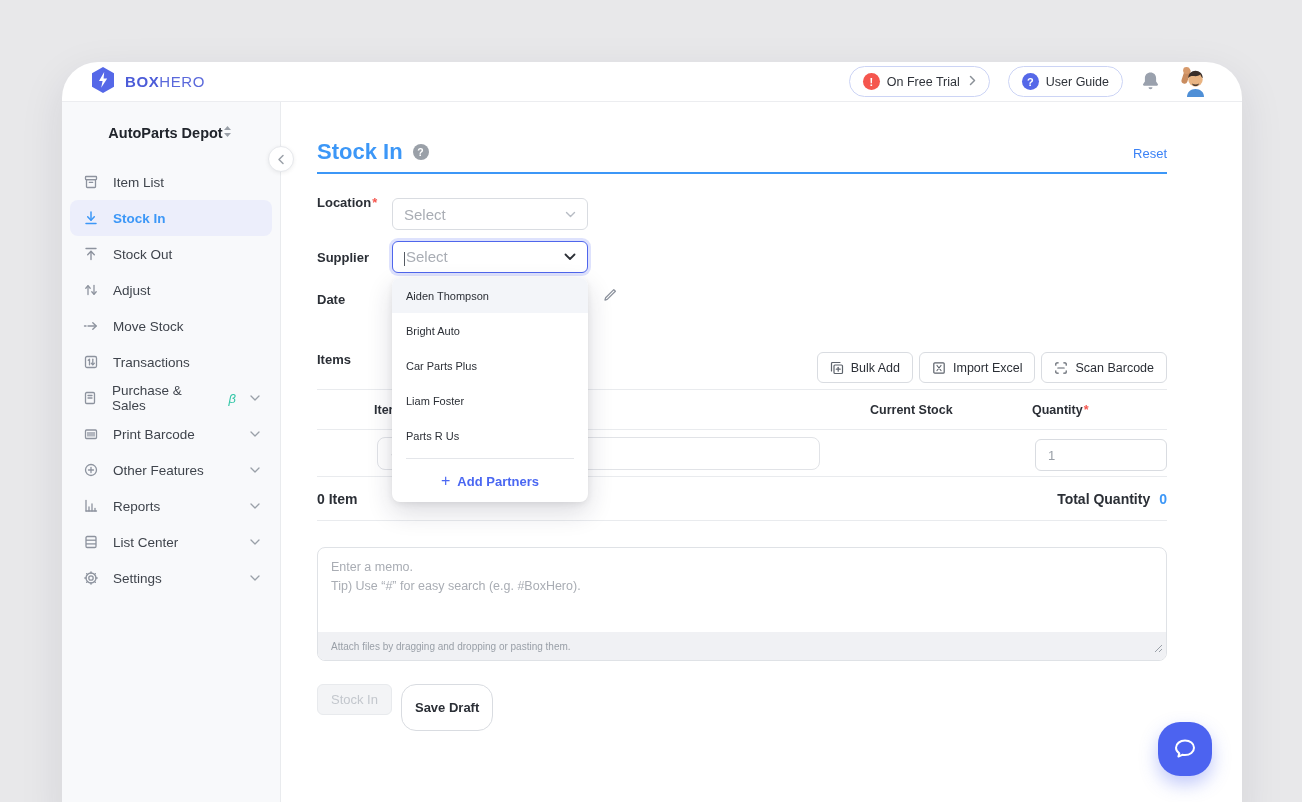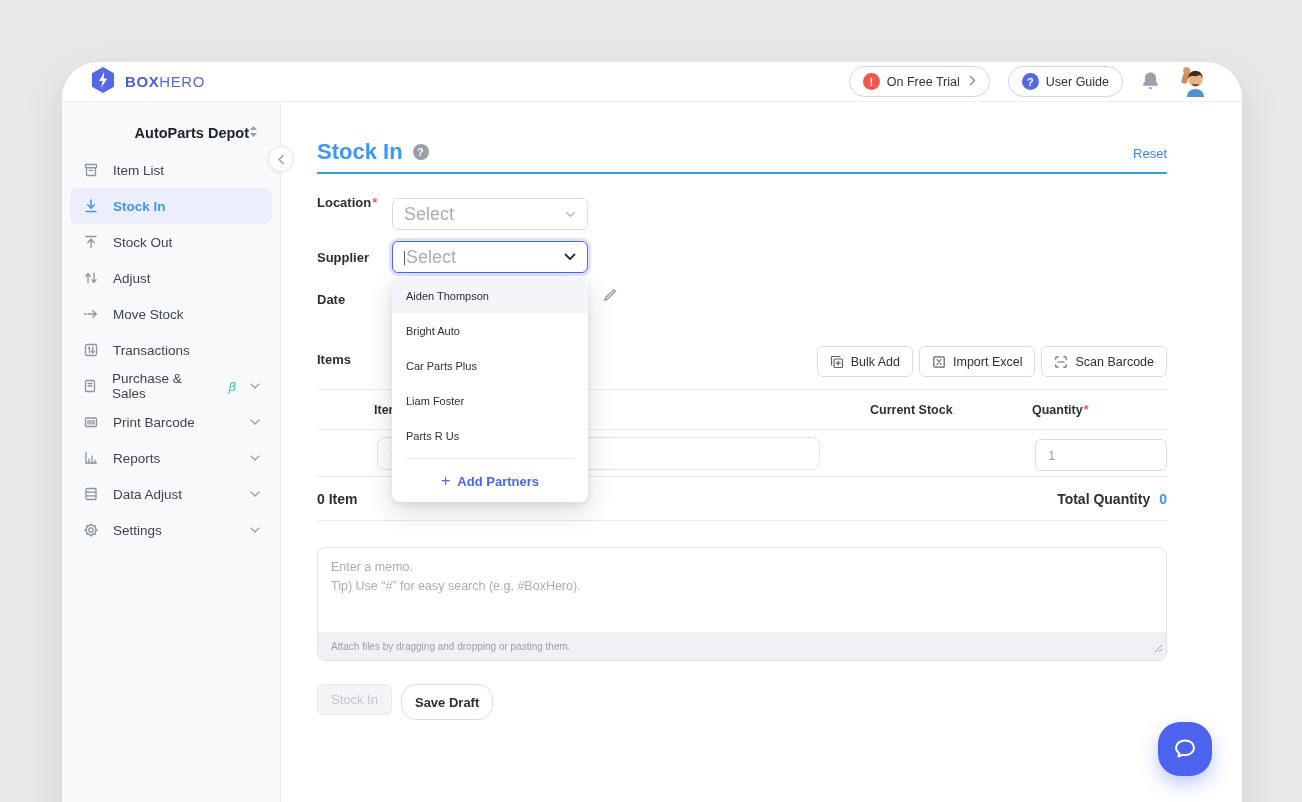--- a/index.html
+++ b/index.html
@@ -27,22 +27,22 @@
   .pill { display:flex; align-items:center; gap:7px; height:31px; padding:0 13px;
     border:1px solid #ccd4f5; border-radius:16px; background:#fff; font-size:12.5px; color:#2f333a; cursor:pointer; }
   .badge-circle { width:17px; height:17px; border-radius:50%; color:#fff; font-size:11px;
     font-weight:bold; display:flex; align-items:center; justify-content:center; flex-shrink:0; }
   .badge-red { background:#f5564e; }
   .badge-indigo { background:#5568e8; }
   .pill .chev-r { color:#8a9097; font-size:12px; margin-left:2px; }
   
   .layout { display:flex; height:704px; position:relative; }
   .sidebar { width:219px; flex-shrink:0; background:#f8f9fb; border-right:1px solid #e9ebee; padding-top:20px; }
-  .company { display:flex; align-items:center; justify-content:flex-end;
-    padding:0 22px 0 20px; height:22px; margin-bottom:8px;
+  .company { display:flex; align-items:center; justify-content:center;
+    padding:0 22px 0 20px; height:22px; margin-bottom:20px;
     font-weight:bold; font-size:14.5px; color:#21252c; }
   .nav { padding:0 8px; }
   .nav-item { display:flex; align-items:center; height:36px; padding:0 12px; border-radius:8px;
     color:#3f444c; font-size:13.5px; gap:14px; cursor:pointer; }
   .nav-item .nicon { width:17px; display:flex; justify-content:center; align-items:center; }
   .nav-item.active { background:#eceefb; color:#3c97f7; font-weight:bold; }
   .nav-item .chev { margin-left:auto; display:flex; }
   .beta { color:#2ec5a5; font-style:italic; margin-left:7px; font-size:13px; }
   .collapse-btn { position:absolute; left:206px; top:44px; width:26px; height:26px; border-radius:50%;
     background:#fff; border:1px solid #e6e8ec; box-shadow:0 1px 4px rgba(0,0,0,.07);
@@ -52,27 +52,27 @@
   .page-title { position:absolute; left:36px; top:37px; font-size:22px; font-weight:bold;
     color:#3c97f7; display:flex; align-items:center; gap:10px; }
   .help-badge { width:16px; height:16px; border-radius:50%; background:#9aa0a8; color:#fff;
     font-size:10.5px; font-weight:bold; display:flex; align-items:center; justify-content:center; }
   .reset { position:absolute; right:75px; top:44px; font-size:13px; color:#3b82f6; cursor:pointer; }
   .title-rule { position:absolute; left:36px; top:70px; width:850px; height:2px; background:#3c97f7; }
   .field-label { position:absolute; left:36px; font-size:13px; font-weight:bold; color:#2b2f36; }
   .req { color:#f5564e; margin-left:1px; }
   .select { position:absolute; left:111px; width:196px; height:32px; border:1px solid #d9dce1;
     border-radius:6px; background:#fff; display:flex; align-items:center; justify-content:space-between;
-    padding:0 11px; font-size:18px; color:#a9adb4; cursor:pointer; }
+    padding:0 11px; font-size:15px; color:#a9adb4; cursor:pointer; }
   .select.focused { border:1.5px solid #4f66ec; box-shadow:0 0 0 3px rgba(104,122,244,.22); }
   .caret { display:inline-block; width:1px; height:14px; background:#555a62; margin-right:1px; vertical-align:middle; }
   .items-label { position:absolute; left:36px; top:250px; font-size:13px; font-weight:bold; }
   .items-buttons { position:absolute; right:75px; top:244px; display:flex; gap:6px; }
   .btn-sm { height:31px; display:flex; align-items:center; gap:7px; padding:0 12px;
-    border:1px solid #d9dce1; border-radius:6px; background:#fff; font-size:12.5px; color:#2b2f36; cursor:pointer; }
+    border:1px solid #d9dce1; border-radius:6px; background:#fff; font-size:12.5px; color:#2b2f36; cursor:pointer;margin-top:6px; }
   .hrule { position:absolute; left:36px; width:850px; height:1px; background:#e9ebee; }
   .th { position:absolute; top:301px; font-size:12.5px; font-weight:bold; color:#2b2f36; }
   .item-input { position:absolute; left:96px; top:335px; width:443px; height:33px;
     border:1px solid #e1e3e7; border-radius:8px; display:flex; align-items:center; gap:8px;
     padding:0 13px; color:#aab0b7; font-size:13px; background:#fff; cursor:pointer; }
   .item-input .plus { font-size:15px; color:#b4b9c0; }
   .qty-input { position:absolute; left:754px; top:337px; width:132px; height:32px;
     border:1px solid #d9dce1; border-radius:6px; padding:0 12px; font-size:13px; color:#9aa0a8;
     background:#fff; font-family:"Liberation Sans", sans-serif; }
   .summary-left { position:absolute; left:36px; top:389px; font-size:14px; font-weight:bold; color:#2b2f36; }
@@ -81,21 +81,21 @@
   .summary-right .tq-val { color:#3c97f7; }
   .memo-box { position:absolute; left:36px; top:445px; width:850px; height:114px;
     border:1px solid #dfe2e6; border-radius:8px; background:#fff; overflow:hidden; cursor:text; }
   .memo-ph { padding:10px 13px; font-size:12.5px; color:#a9adb4; line-height:1.5; }
   .attach-strip { position:absolute; bottom:0; left:0; right:0; height:28px; background:#f0f1f4;
     display:flex; align-items:center; padding:0 13px; font-size:10px; color:#9aa0a8; }
   .resize-handle { position:absolute; right:3px; bottom:3px; }
   .footer-btns { position:absolute; left:36px; top:582px; display:flex; gap:9px; }
   .btn-disabled { height:31px; padding:0 13px; background:#f3f4f6; border:1px solid #e8eaed;
     border-radius:6px; color:#c3c7cd; font-size:13px; }
-  .btn-plain { height:36px; padding:0 13px; background:#fff; border:1px solid #d9dce1;
+  .btn-plain { height:47px; padding:0 13px; background:#fff; border:1px solid #d9dce1;
     border-radius:15px; color:#2b2f36; font-size:13px; font-weight:bold; cursor:pointer; }
   
   .dropdown { position:absolute; left:111px; top:176px; width:196px; background:#fff;
     border-radius:8px; box-shadow:0 2px 6px rgba(0,0,0,.07), 0 10px 26px rgba(30,34,60,.16);
     z-index:20; overflow:hidden; padding-bottom:3px; }
   .dd-option { height:35px; display:flex; align-items:center; padding:0 14px; font-size:11px;
     color:#2b2f36; cursor:pointer; background:#fff; }
   .dd-option.highlighted { background:#f3f5f9; }
   .dd-divider { height:1px; background:#e4e6ea; margin:5px 14px 4px; }
   .dd-add { height:36px; display:flex; align-items:center; justify-content:center; gap:7px;
@@ -269,20 +269,35 @@
               </svg>
           </span>
           <span>Print Barcode</span>
           <span class="chev">
             <svg width="10" height="6" viewBox="0 0 10 6">
                 <polyline points="1,1 5,5 9,1" fill="none" stroke="#9aa0a8" stroke-width="1.3" stroke-linecap="round" stroke-linejoin="round"></polyline>
               </svg>
           </span>
         </div>
 
+        <div class="nav-item">
+          <span class="nicon">
+            <svg width="16" height="16" viewBox="0 0 16 16" fill="none" stroke="#8d939e" stroke-width="1.3" stroke-linecap="round">
+                <circle cx="8" cy="8" r="5.5"></circle>
+                <line x1="8" y1="5.5" x2="8" y2="10.5"></line>
+                <line x1="5.5" y1="8" x2="10.5" y2="8"></line>
+              </svg>
+          </span>
+          <span>Other Features</span>
+          <span class="chev">
+            <svg width="10" height="6" viewBox="0 0 10 6">
+                <polyline points="1,1 5,5 9,1" fill="none" stroke="#9aa0a8" stroke-width="1.3" stroke-linecap="round" stroke-linejoin="round"></polyline>
+              </svg>
+          </span>
+        </div>
 
         <div class="nav-item">
           <span class="nicon">
             <svg width="16" height="16" viewBox="0 0 16 16" fill="none" stroke="#8d939e" stroke-width="1.3" stroke-linecap="round">
                 <line x1="3" y1="2.5" x2="3" y2="13"></line>
                 <line x1="3" y1="13" x2="13.5" y2="13"></line>
                 <line x1="6" y1="12.9" x2="6" y2="9"></line>
                 <line x1="9" y1="12.9" x2="9" y2="6"></line>
                 <line x1="12" y1="12.9" x2="12" y2="10.5"></line>
               </svg>
@@ -296,21 +311,21 @@
         </div>
 
         <div class="nav-item">
           <span class="nicon">
             <svg width="16" height="16" viewBox="0 0 16 16" fill="none" stroke="#8d939e" stroke-width="1.3" stroke-linejoin="round">
                 <rect x="3" y="2.5" width="10" height="11" rx="1.2"></rect>
                 <line x1="3" y1="6.2" x2="13" y2="6.2"></line>
                 <line x1="3" y1="9.9" x2="13" y2="9.9"></line>
               </svg>
           </span>
-          <span>Data Adjust</span>
+          <span>List Center</span>
           <span class="chev">
             <svg width="10" height="6" viewBox="0 0 10 6">
                 <polyline points="1,1 5,5 9,1" fill="none" stroke="#9aa0a8" stroke-width="1.3" stroke-linecap="round" stroke-linejoin="round"></polyline>
               </svg>
           </span>
         </div>
 
         <div class="nav-item">
           <span class="nicon">
             <svg width="16" height="16" viewBox="0 0 16 16" fill="none" stroke="#8d939e" stroke-width="1.3" stroke-linecap="round">

